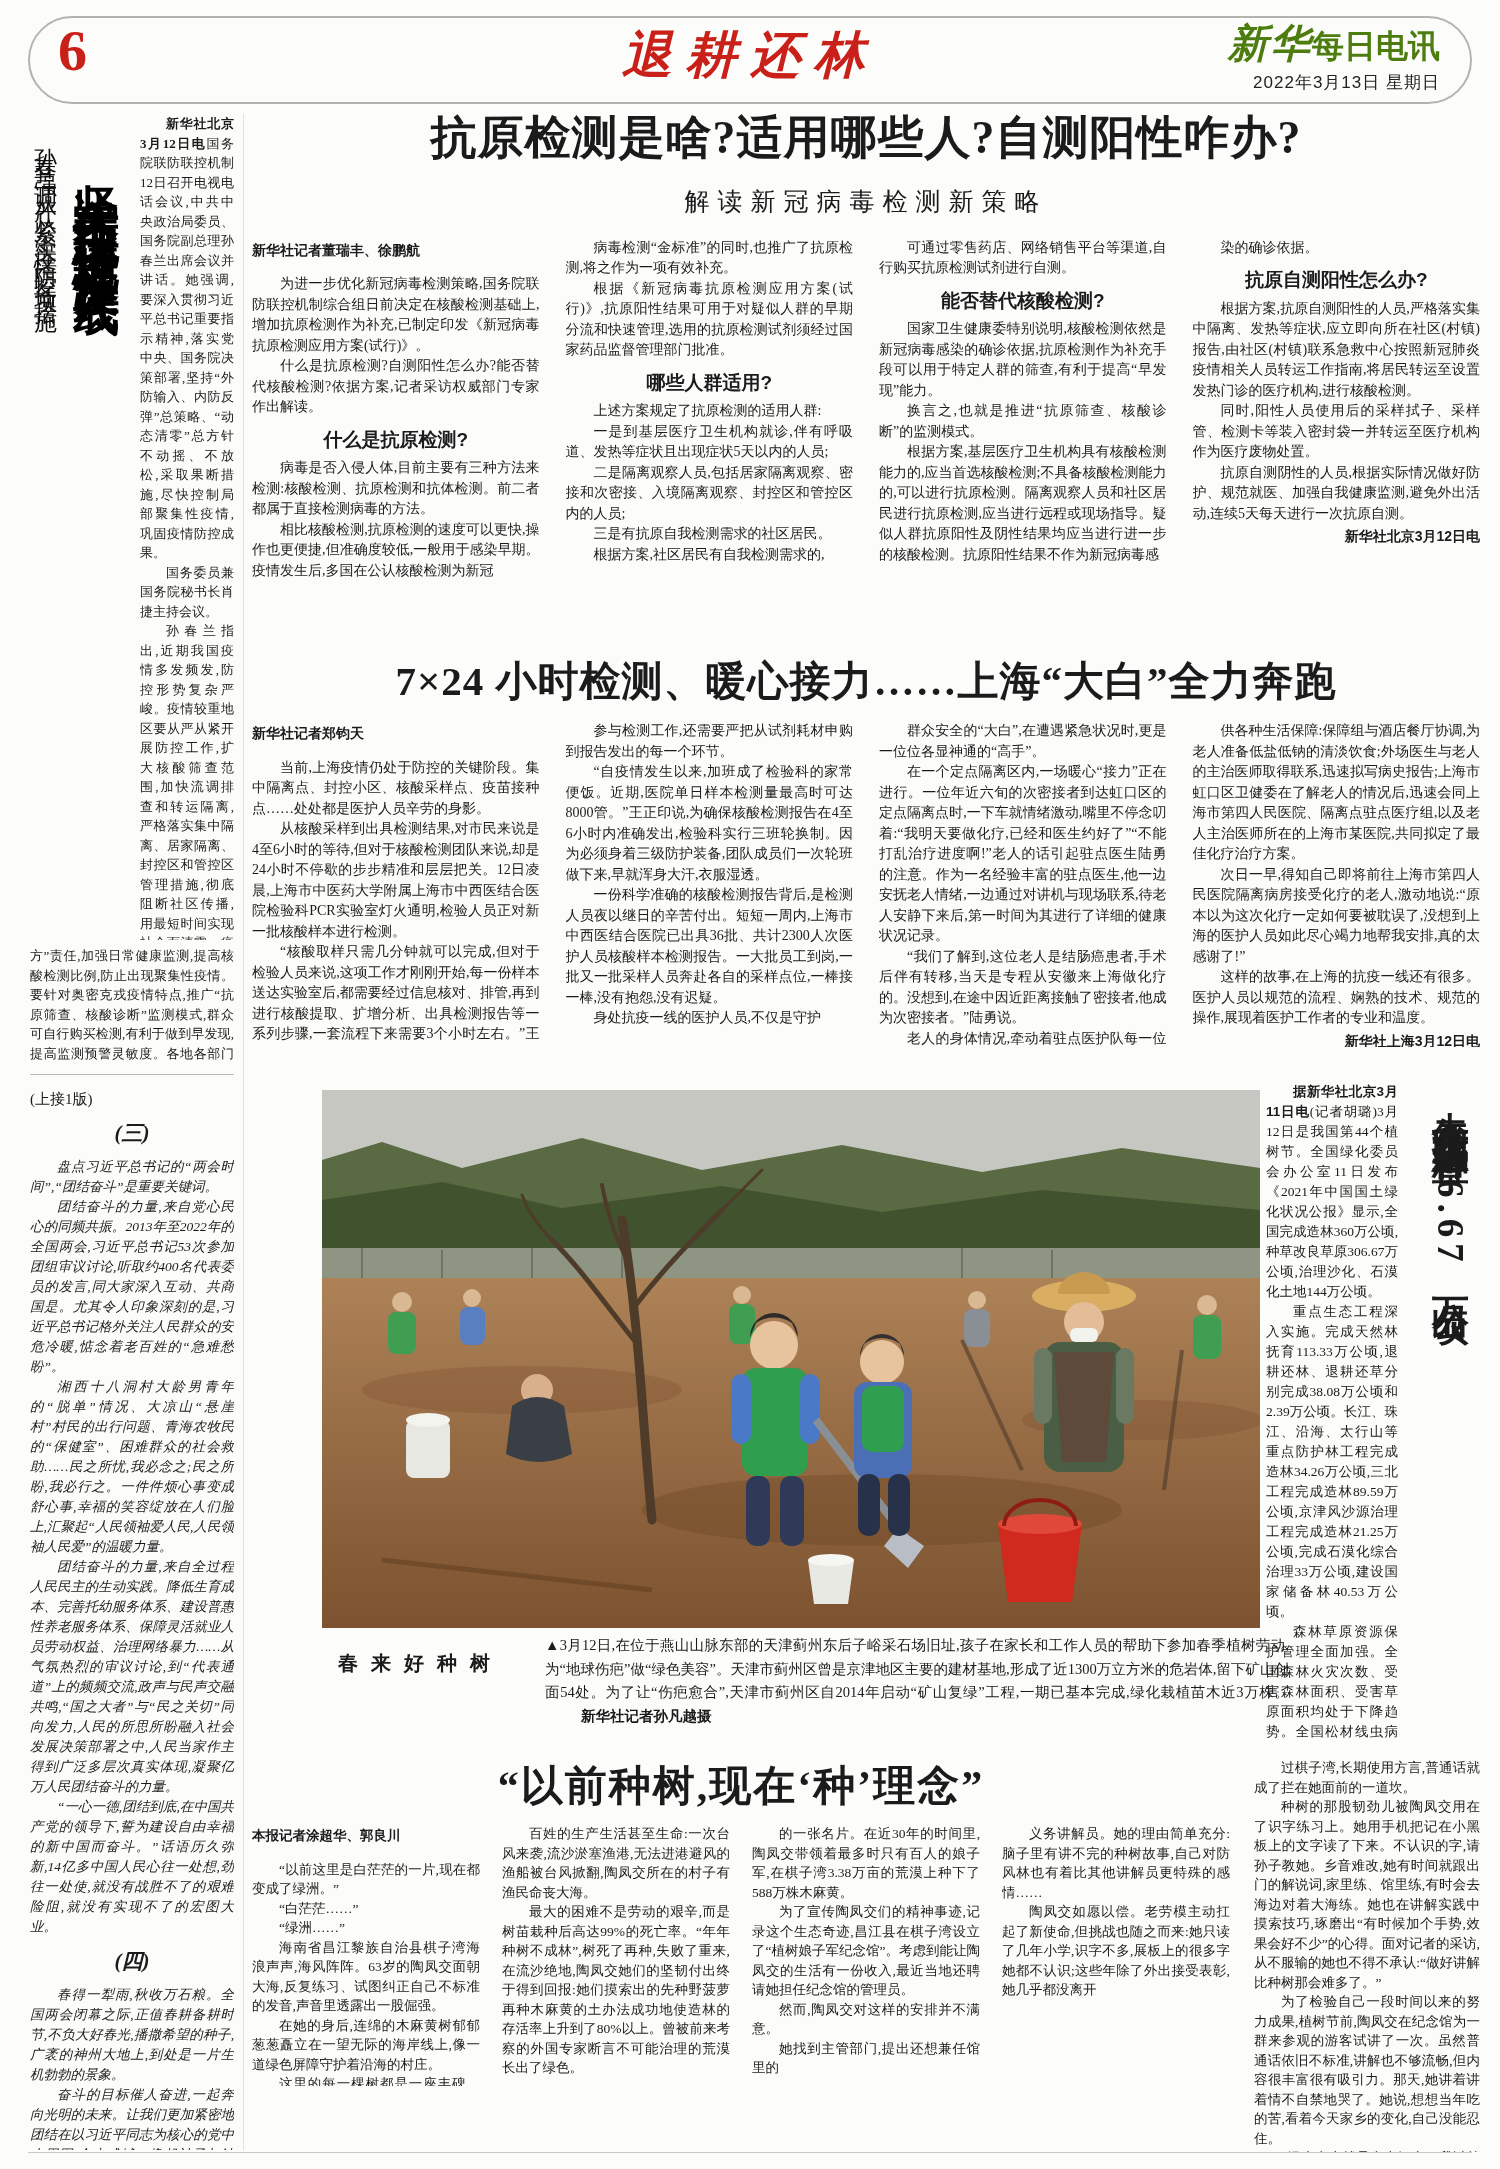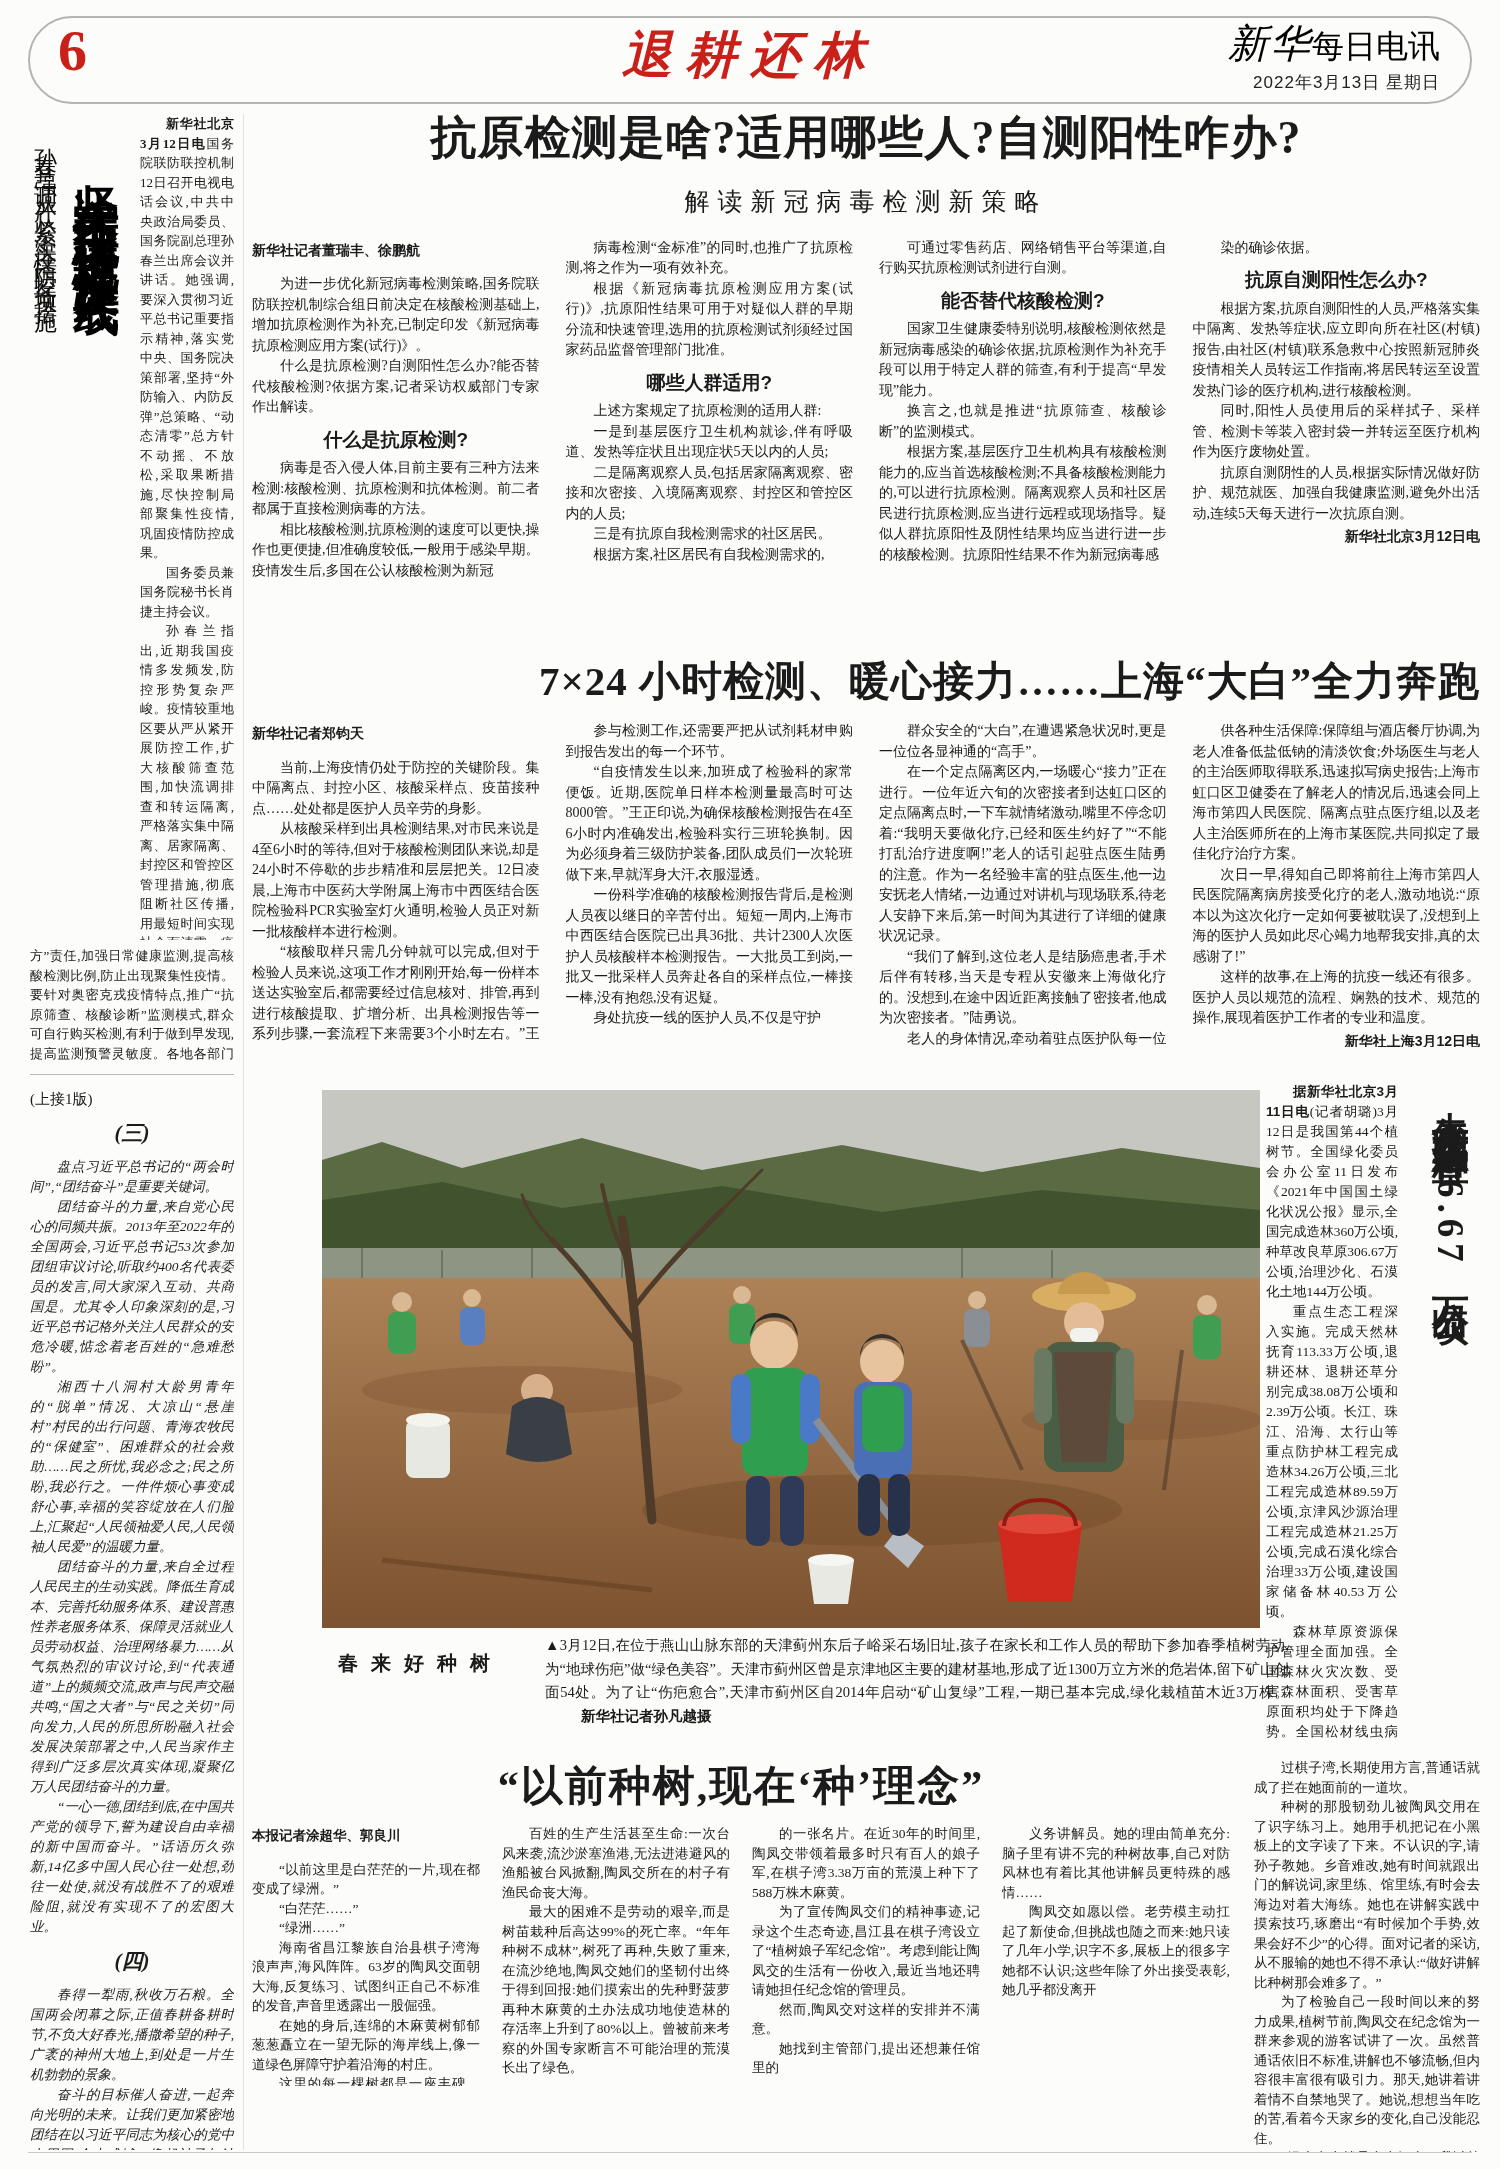--- a/index.html
+++ b/index.html
@@ -6,21 +6,21 @@
   .page{position:relative;width:1500px;height:2169px;background:#fcfcfa;margin:0 auto;
         font-family:"Liberation Serif",serif;color:#1b1b1b;overflow:hidden;}
   
   .hdr{position:absolute;left:28px;top:16px;width:1440px;height:84px;
        border:2px solid #b3b3af;border-radius:46px;}
   .pagenum{position:absolute;left:58px;top:22px;font-size:58px;font-weight:700;
        color:#c9201a;font-family:"Liberation Serif",serif;line-height:1;}
   .secttitle{position:absolute;left:50%;transform:translateX(-50%);top:30px;font-size:50px;
        font-weight:700;font-style:italic;color:#c9201a;letter-spacing:14px;white-space:nowrap;line-height:1;}
   .brand{position:absolute;right:60px;top:22px;text-align:right;}
-  .brandline{font-size:32px;font-weight:400;color:#000000;white-space:nowrap;line-height:1.1;}
+  .brandline{font-size:32px;font-weight:700;color:#4d7c0f;white-space:nowrap;line-height:1.1;}
   .brandline .script{font-style:italic;font-size:40px;letter-spacing:2px;}
   .dateline-top{font-size:17px;color:#222;margin-top:5px;letter-spacing:1px;
        font-family:"Liberation Sans",sans-serif;}
   
   .rail{position:absolute;left:30px;top:114px;width:204px;height:2038px;}
   .kicker{position:absolute;left:0;top:16px;height:600px;writing-mode:vertical-rl;
        font-size:23px;letter-spacing:9px;color:#111;}
   .bigvert{position:absolute;left:42px;top:34px;height:900px;writing-mode:vertical-rl;
        font-size:46px;font-weight:700;letter-spacing:7px;line-height:1.05;color:#000;}
   .ltbody{position:absolute;left:110px;top:0;width:94px;height:826px;
@@ -45,21 +45,21 @@
   .a1{position:absolute;left:252px;top:106px;width:1228px;height:548px;overflow:hidden;}
   .a1 .hl{margin:6px 0 0 0;text-align:center;font-size:46px;font-weight:700;
        letter-spacing:1px;line-height:1.15;}
   .a1 .sub{margin:20px 0 0 0;text-align:center;font-size:25px;letter-spacing:8px;
        font-family:"Liberation Sans",sans-serif;font-weight:500;}
   .cols{display:flex;gap:26px;margin-top:20px;}
   .col{flex:1;font-size:14px;line-height:20.5px;overflow:hidden;}
   .a1 .cols{height:372px;}
   
   .a2{position:absolute;left:252px;top:654px;width:1228px;height:430px;overflow:hidden;}
-  .a2 .hl{margin:4px 0 0 0;text-align:right;font-size:41px;font-weight:700;
+  .a2 .hl{margin:4px 0 0 0;text-align:center;font-size:41px;font-weight:700;
        letter-spacing:1px;line-height:1.15;}
   .a2 .cols{height:326px;margin-top:16px;}
   
   .photo{position:absolute;left:322px;top:1090px;width:938px;height:538px;overflow:hidden;}
   .photolabel{position:absolute;left:338px;top:1650px;font-size:20px;font-weight:700;
        letter-spacing:13px;white-space:nowrap;}
   .caption{position:absolute;left:545px;top:1634px;width:744px;font-size:14.5px;
        line-height:23.5px;text-align:justify;}
   .caption .cap-text{text-indent:2em;display:inline;}
   .caption .credit{font-weight:700;font-family:"Liberation Sans",sans-serif;padding-left:36px;}

